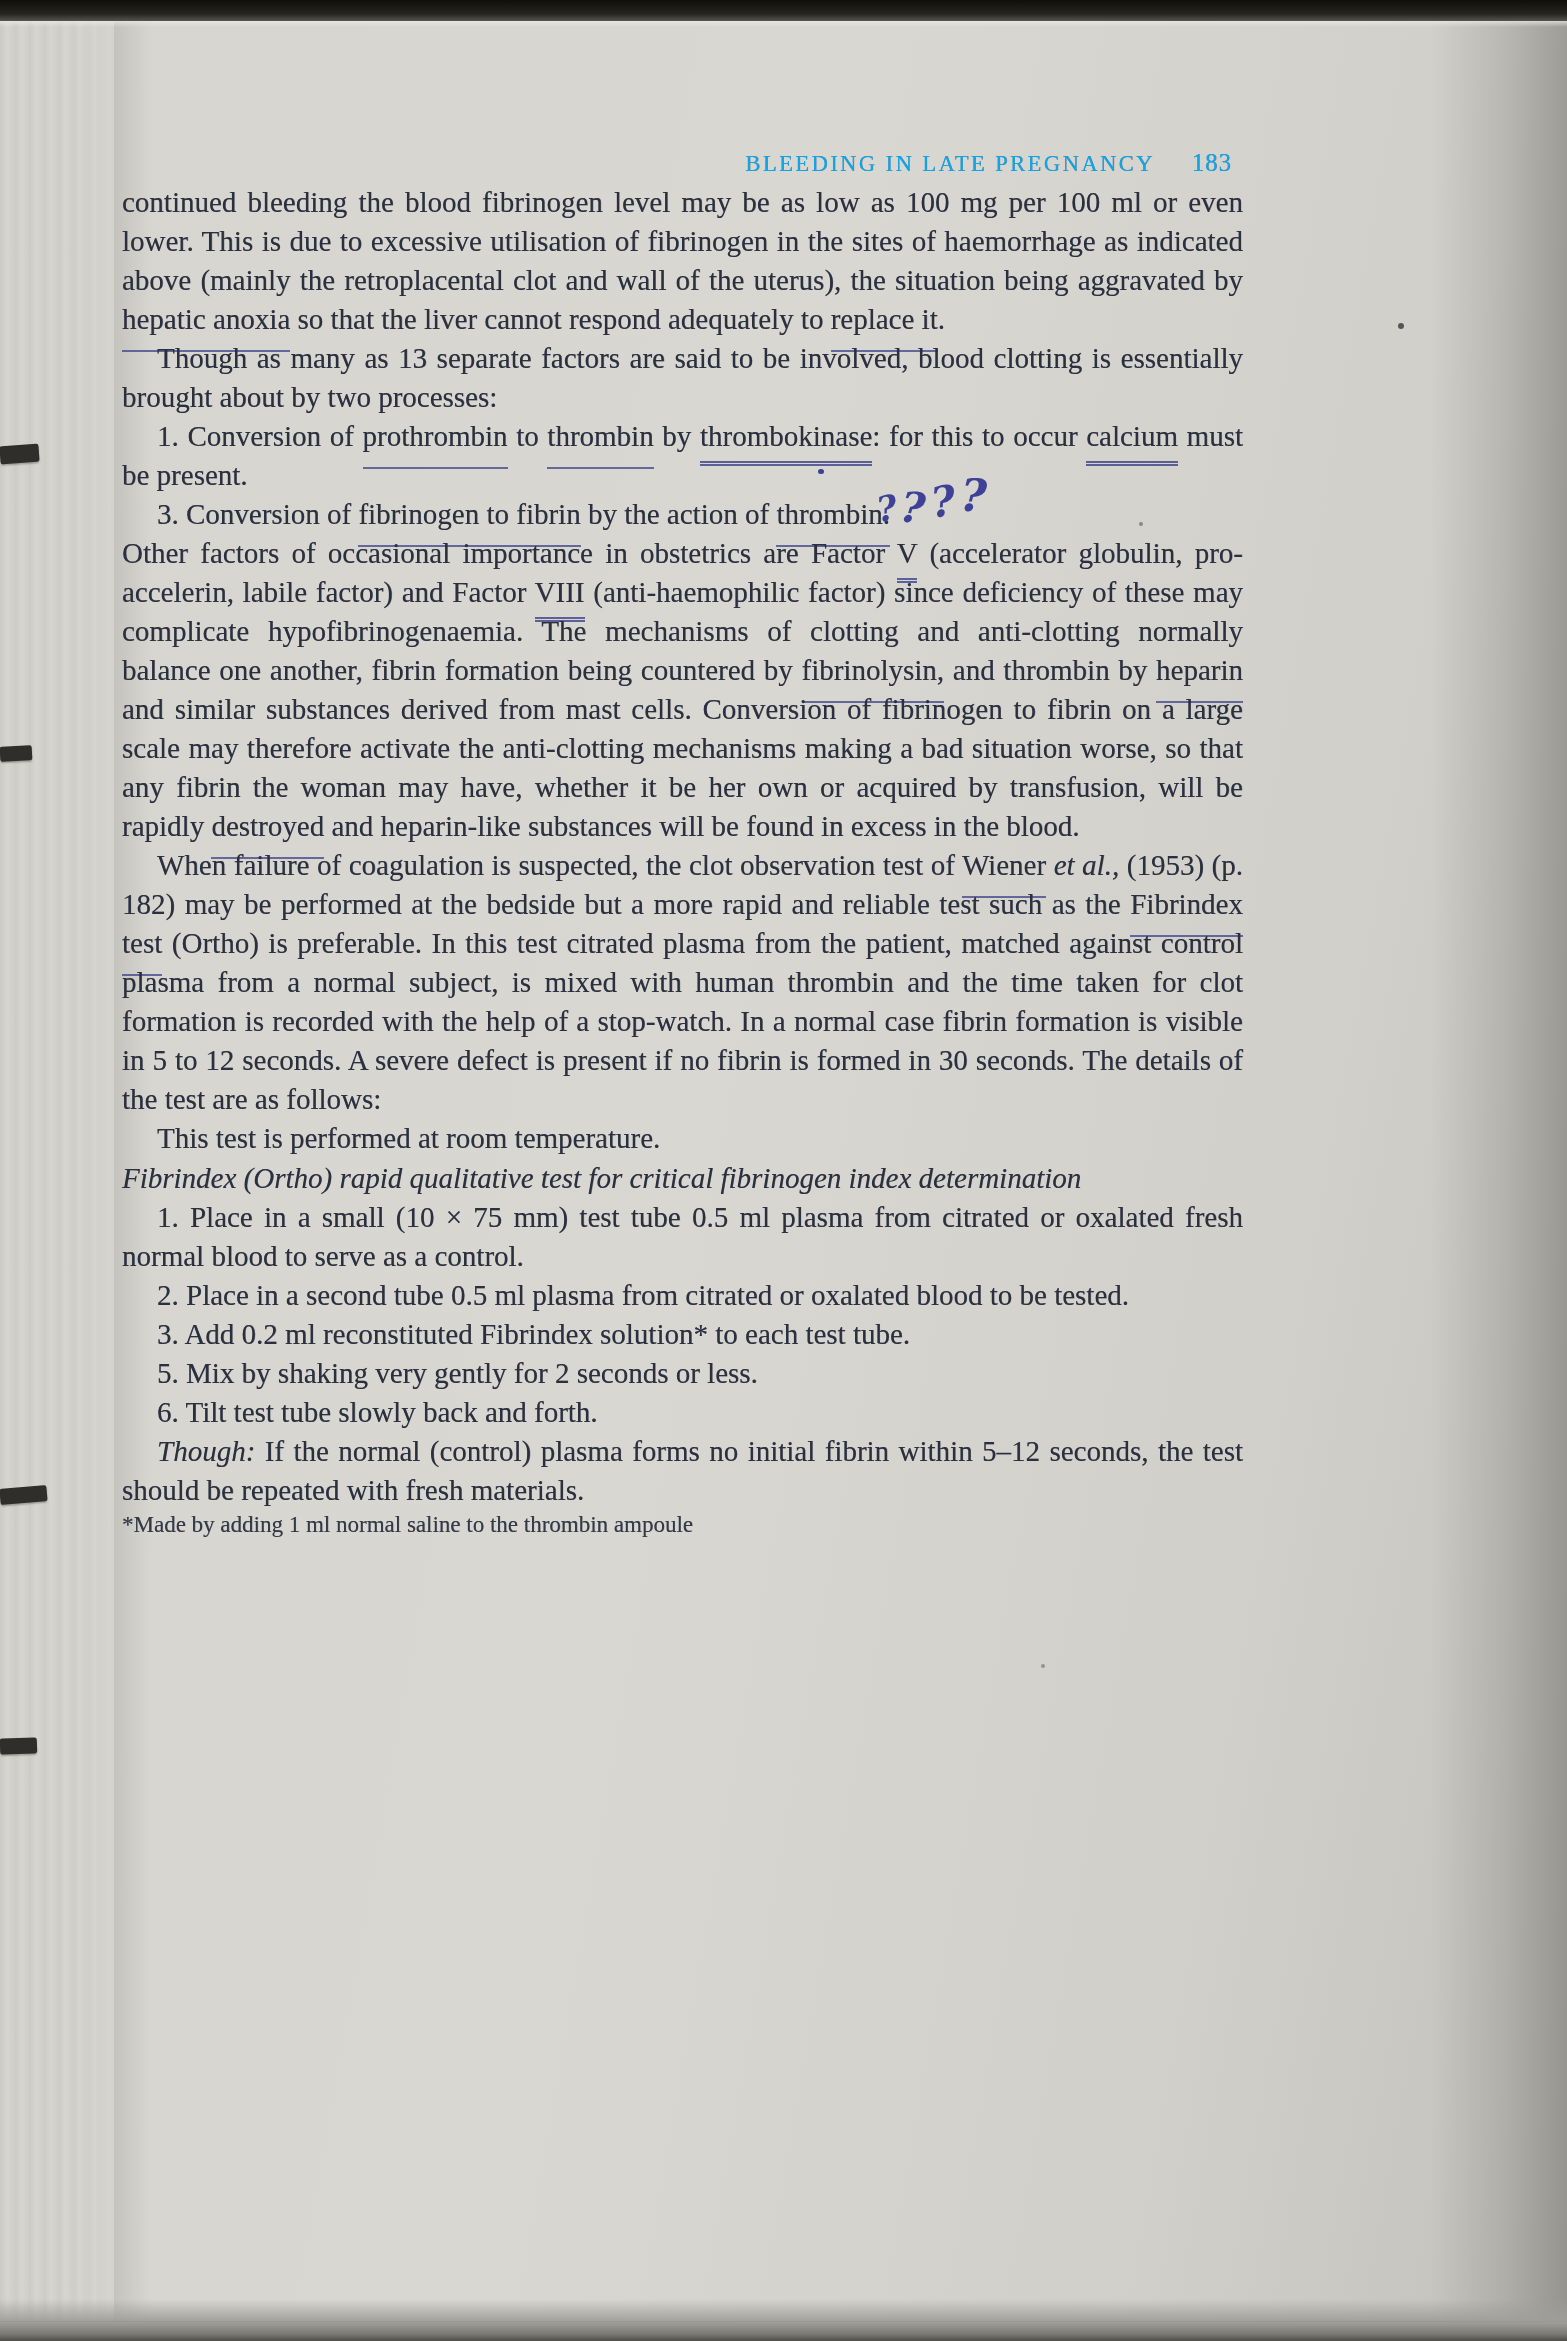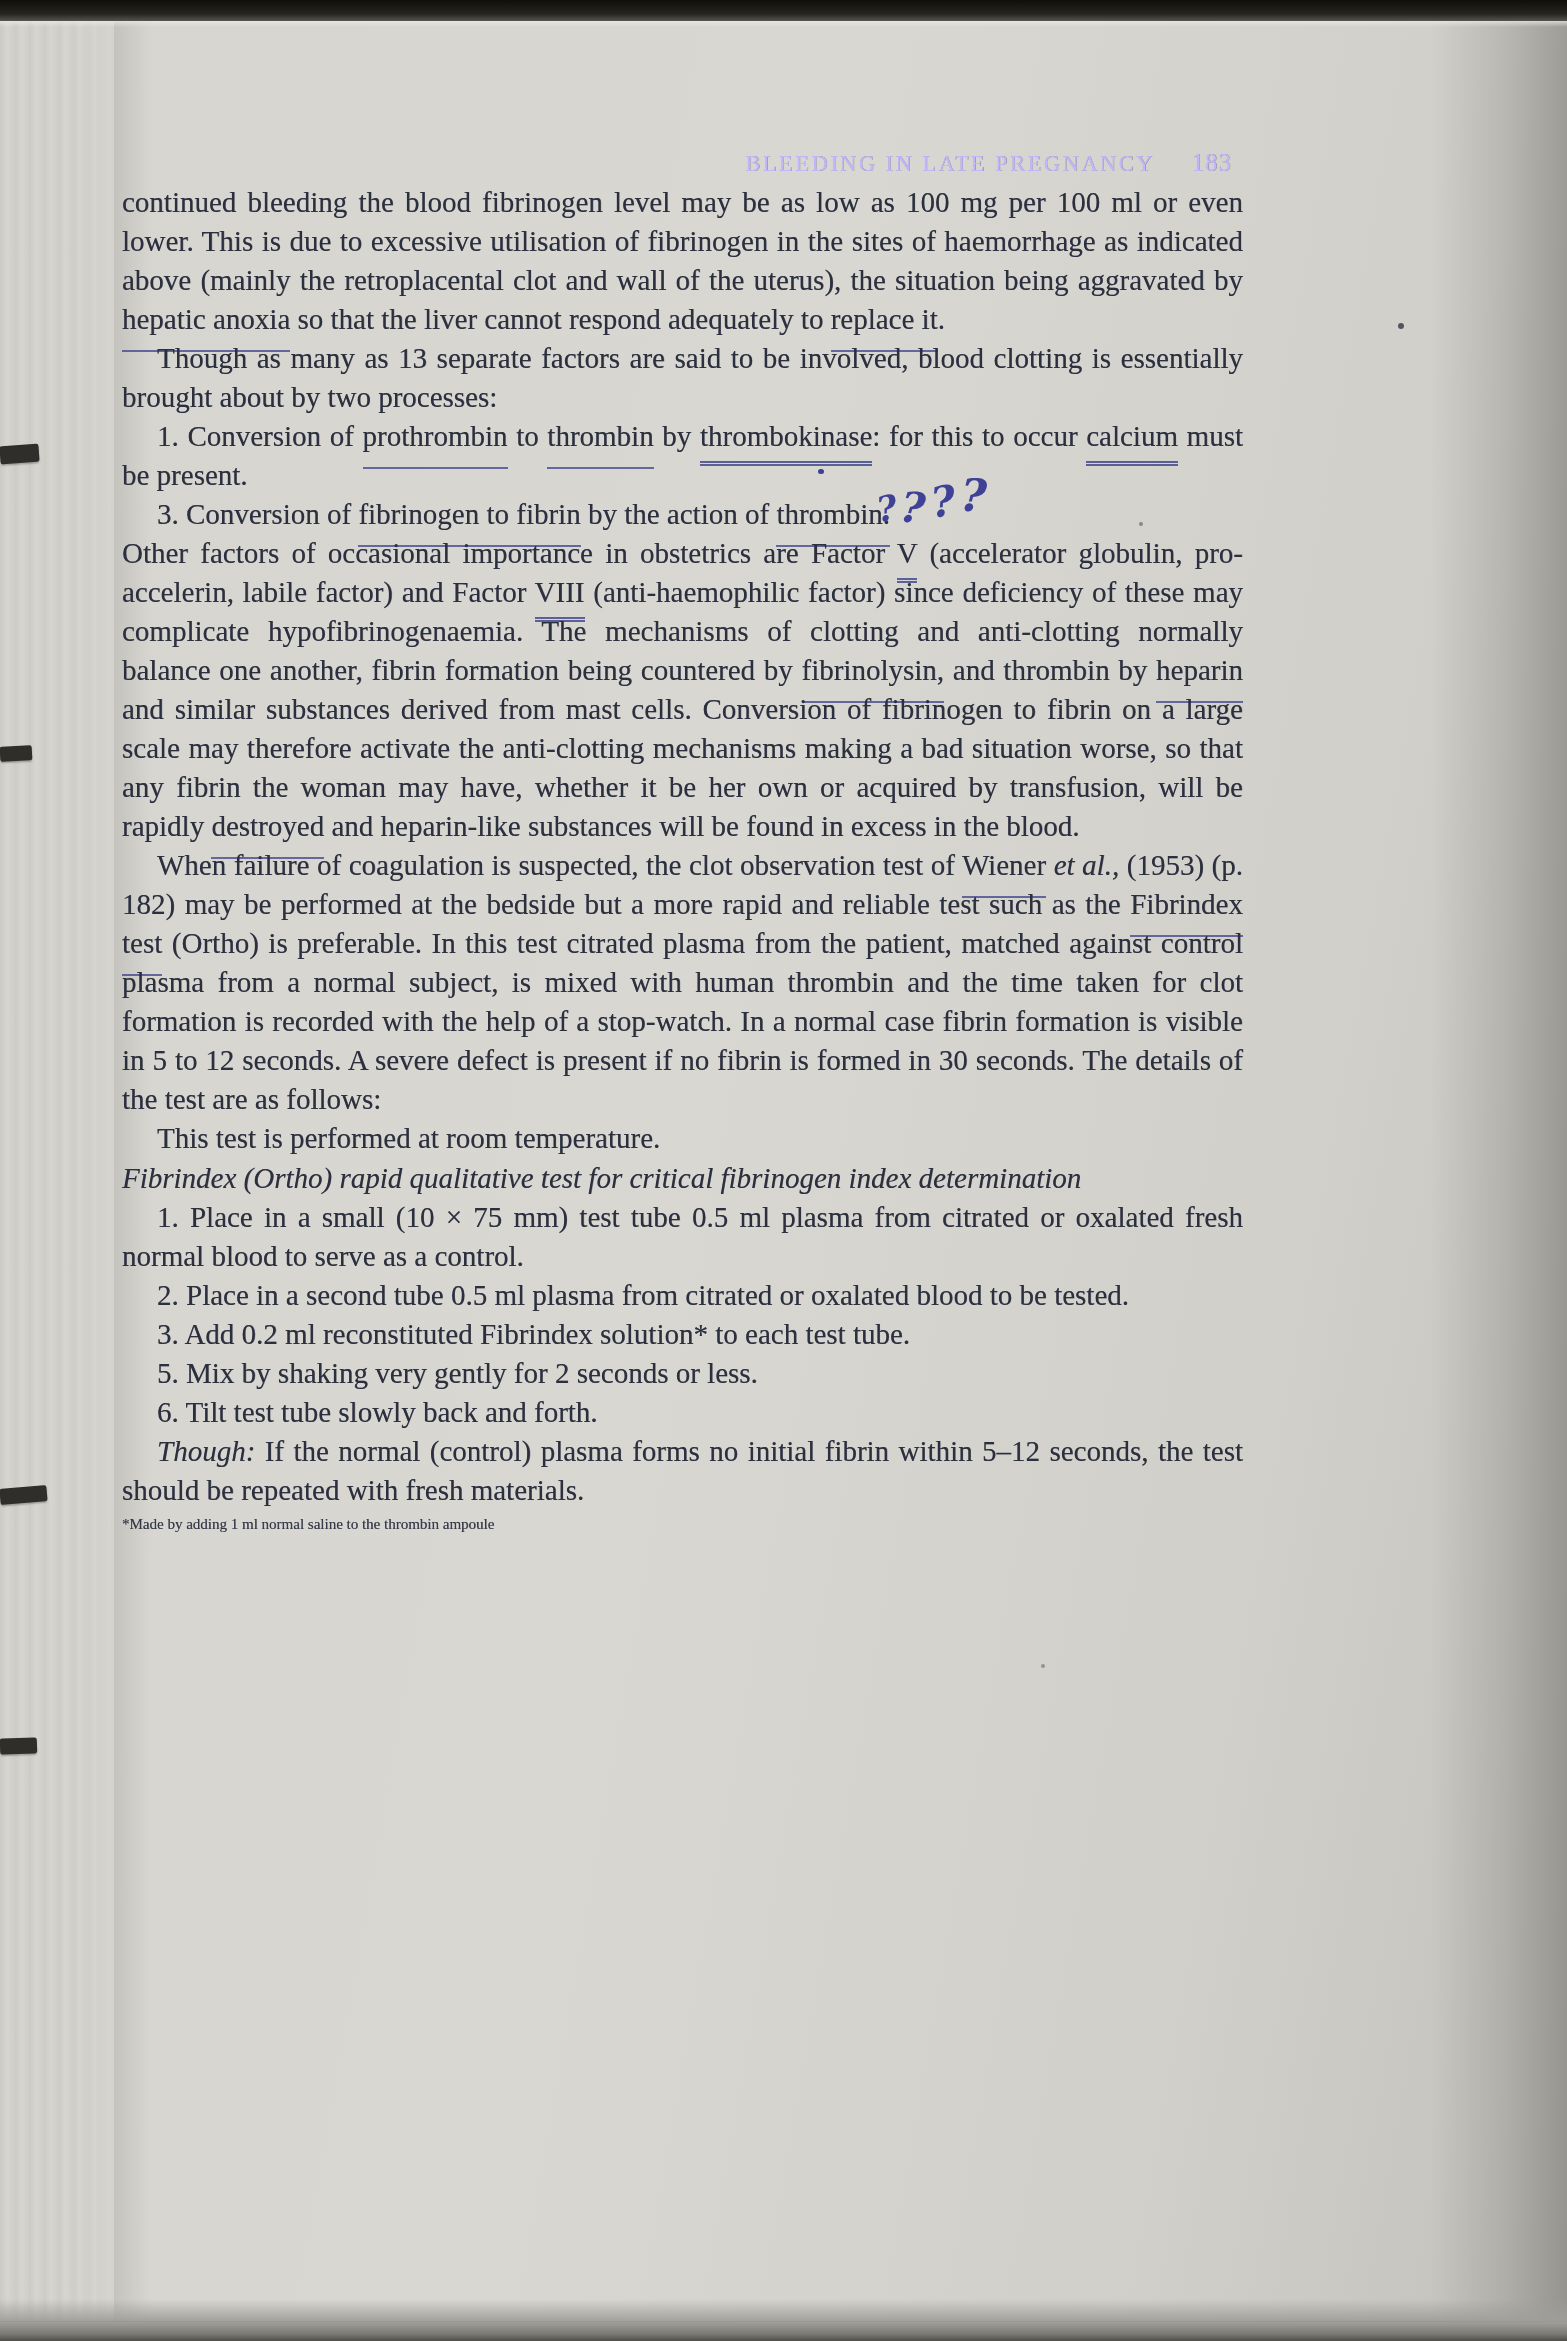--- a/index.html
+++ b/index.html
@@ -19,41 +19,41 @@
   .right-edge{position:absolute;right:0;top:16px;bottom:21px;width:137px;
         background:linear-gradient(90deg,rgba(100,98,92,0),rgba(100,98,92,.22) 55%,rgba(82,80,75,.4));}
   .bottom-edge{position:absolute;left:0;bottom:0;right:0;height:43px;
         background:linear-gradient(rgba(150,148,142,0),#a09e98 55%,#7a7872 82%,#4a4843 100%);}
   .edge-mark{position:absolute;background:#302e2a;border-radius:2.4px;box-shadow:0 1.6px 1.6px rgba(0,0,0,.25);}
   .speck{position:absolute;border-radius:50%;background:#55535e;}
 
   .textcol{position:absolute;left:122px;top:143px;width:1121px;color:#2b2f3e;
         font-size:29px;line-height:39px;
         text-shadow:0.3px 0.3px 0.6px rgba(43,47,62,.5);}
-  .header{ text-align:right;font-size:22.6px;letter-spacing:2.4px;color:#c4b5fd;
+  .header{ text-align:right;font-size:22.6px;letter-spacing:2.4px;color:#0ea5e9;
         padding-right:11.3px;}
   .header .pagenum{display:inline-block;margin-left:37px;letter-spacing:0.8px;font-size:25px;}
 
   .textcol p{margin:0;text-align:justify;}
   .i{font-style:italic;}
   .u{border-bottom:2.4px solid rgba(61,66,138,.75);padding-bottom:15px;}
   .uu{border-bottom:5.6px double rgba(61,66,138,.8);padding-bottom:9px;}
 
   [data-name="para-continued-bleeding"]{margin-top:68px;}
   [data-name="para-two-processes"]{text-indent:35px;}
   [data-name="item-conversion-prothrombin"]{margin-top:21px;text-indent:35px;}
   [data-name="item-conversion-fibrinogen"]{margin-top:1.6px;text-indent:35px;}
   [data-name="para-other-factors"]{margin-top:40px;}
   [data-name="para-when-failure"]{margin-top:6.4px;text-indent:35px;}
   [data-name="heading-fibrindex"]{margin-top:68px;font-style:italic;text-align:left;line-height:40px;}
   [data-name="para-room-temperature"]{margin-top:19.3px;text-indent:35px;}
   [data-name="step-1"]{margin-top:21px;}
   [data-name^="step-"]{text-indent:35px;}
   [data-name="para-caution"]{margin-top:45px;text-indent:35px;}
-  .footnote{margin-top:71px;font-size:15px;line-height:29px;text-align:left;color:#343847;}
+  .footnote{margin-top:71px;font-size:23px;line-height:29px;text-align:left;color:#343847;}
 
   .handnote{position:absolute;left:876px;top:480px;width:209px;color:#3e4196;
         font-style:italic;font-weight:bold;text-shadow:none;}
   .handnote .q{display:inline-block;font-size:42px;line-height:42px;margin-right:4.8px;
         font-family:"DejaVu Serif",serif;}
   .handnote .q0{transform:rotate(-10deg) translateY(4.8px);font-size:35px;}
   .handnote .q1{transform:rotate(6deg) translateY(6.4px);}
   .handnote .q2{transform:rotate(-7deg);}
   .handnote .q3{transform:rotate(3deg) translateY(-4.8px);font-size:45px;}
   .handnote .dot{position:absolute;left:-58px;top:-11.3px;width:5.6px;height:5.6px;border-radius:50%;

